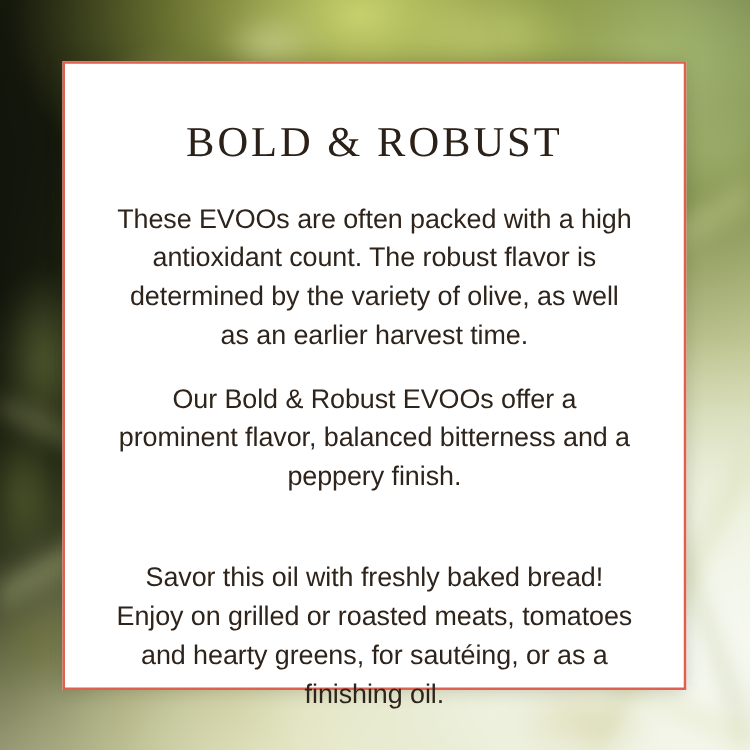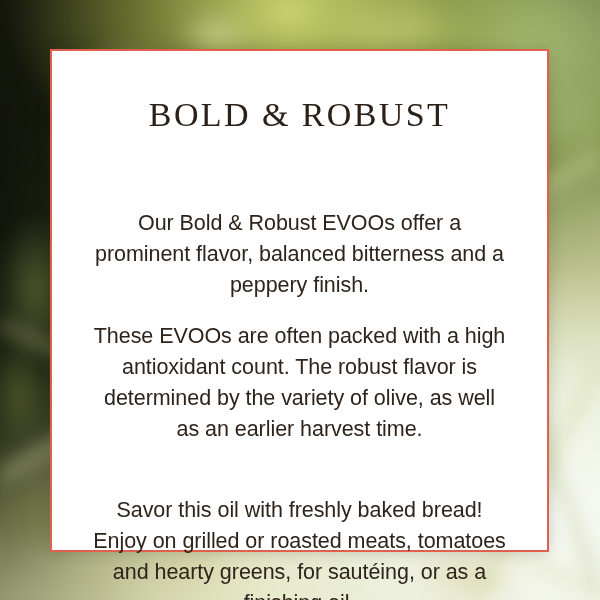--- a/index.html
+++ b/index.html
@@ -83,21 +83,20 @@
     width: 499px;
     height: 503px;
     box-sizing: border-box;
     background: #ffffff;
     border: 2px solid #e0604f;
     box-shadow: 0 0 14px rgba(40,44,20,0.22);
     display: flex;
     flex-direction: column;
     align-items: center;
     padding: 0 30px;
-    gap: 48px;
   }
 
   .card-title {
     margin: 0;
     padding-top: 45px;
     font-family: "Liberation Serif", "DejaVu Serif", serif;
     font-size: 34px;
     font-weight: 400;
     letter-spacing: 2.4px;
     color: #2b2118;
@@ -137,19 +136,19 @@
   <div class="bg-base"></div>
   <div class="bg-leaves"></div>
   <div class="bg-stems"></div>
   <div class="bg-soften"></div>
 
   <div class="card">
 
     <h1 class="card-title">BOLD &amp; ROBUST</h1>
 
     <div class="card-body">
+      <p class="para">These EVOOs are often packed with a high antioxidant count. The robust flavor is determined by the variety of olive, as well as an earlier harvest time.</p>
       <p class="para">Our Bold &amp; Robust EVOOs offer a prominent flavor, balanced bitterness and a peppery finish.</p>
-      <p class="para">These EVOOs are often packed with a high antioxidant count. The robust flavor is determined by the variety of olive, as well as an earlier harvest time.</p>
       <p class="para">Savor this oil with freshly baked bread! Enjoy on grilled or roasted meats, tomatoes and hearty greens, for sautéing, or as a finishing oil.</p>
     </div>
 
   </div>
 </div>
 
 </body></html>

